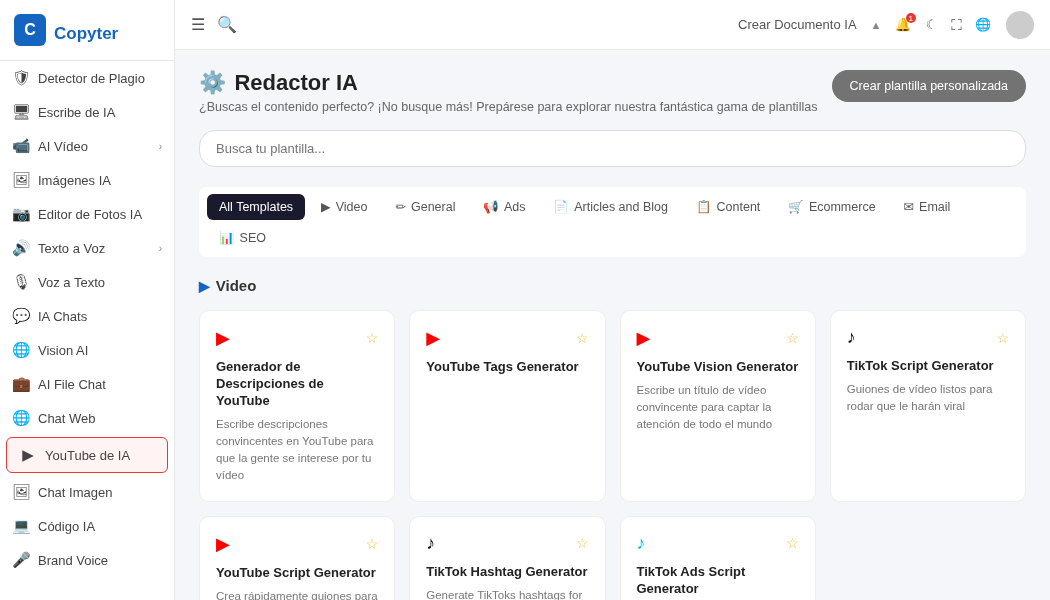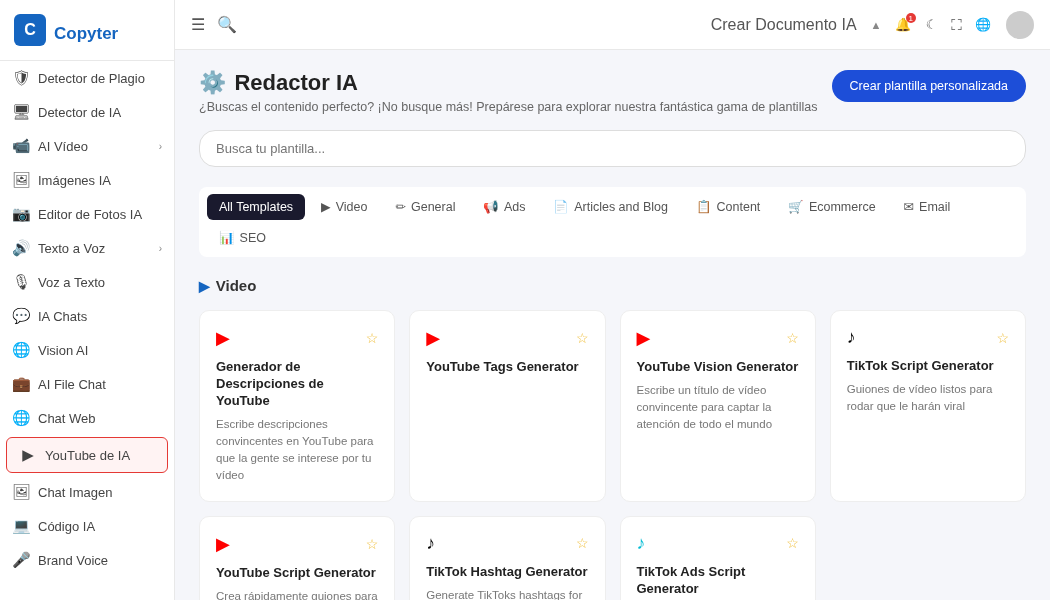--- a/index.html
+++ b/index.html
@@ -81,21 +81,21 @@
       align-items: flex-start;
       justify-content: space-between;
       margin-bottom: 16px;
     }
     .page-title {
       display: flex; align-items: center; gap: 8px;
       font-size: 22px; font-weight: 700; color: #222;
     }
     .page-subtitle { color: #666; font-size: 12.5px; margin-top: 4px; }
     .crear-plantilla-btn {
-      background: #1d4ed8;
+      background: #737373;
       color: white;
       border: none;
       border-radius: 20px;
       padding: 9px 18px;
       font-size: 12.5px;
       cursor: pointer;
       white-space: nowrap;
     }
 
     
@@ -183,21 +183,21 @@
     <span class="logo-text">Copyter</span>
   </div>
   <div id="sidebar-items-container">
       <div class="sidebar-item">
     <span class="icon">🛡</span>
     <span>Detector de Plagio</span>
 
   </div>
       <div class="sidebar-item">
     <span class="icon">🖥</span>
-    <span>Detector de IA</span>
+    <span>Escribe de IA</span>
 
   </div>
       <div class="sidebar-item">
     <span class="icon">📹</span>
     <span>AI Vídeo</span>
     <span class="chevron">›</span>
   </div>
       <div class="sidebar-item">
     <span class="icon">🖼</span>
     <span>Imágenes IA</span>
@@ -260,21 +260,21 @@
   </div>
     </div>
 </nav>
 
 <div style="flex:1; display:flex; flex-direction:column; overflow:hidden;">
 
   <header class="header">
     <span class="header-icon">☰</span>
     <span class="header-icon">🔍</span>
     <div class="header-right">
-      <span style="color:#555; font-size:16px;">Crear Documento IA</span>
+      <span style="color:#555; font-size:13px;">Crear Documento IA</span>
       <span style="font-size:11px; color:#888;">▲</span>
       <span style="position:relative;">
         🔔
         <span style="position:absolute;top:-4px;right:-4px;background:#e53935;color:white;border-radius:50%;width:10px;height:10px;font-size:8px;display:flex;align-items:center;justify-content:center;">1</span>
       </span>
       <span>☾</span>
       <span style="font-size:15px;">⛶</span>
       <span>🌐</span>
       <div class="avatar"></div>
     </div>

